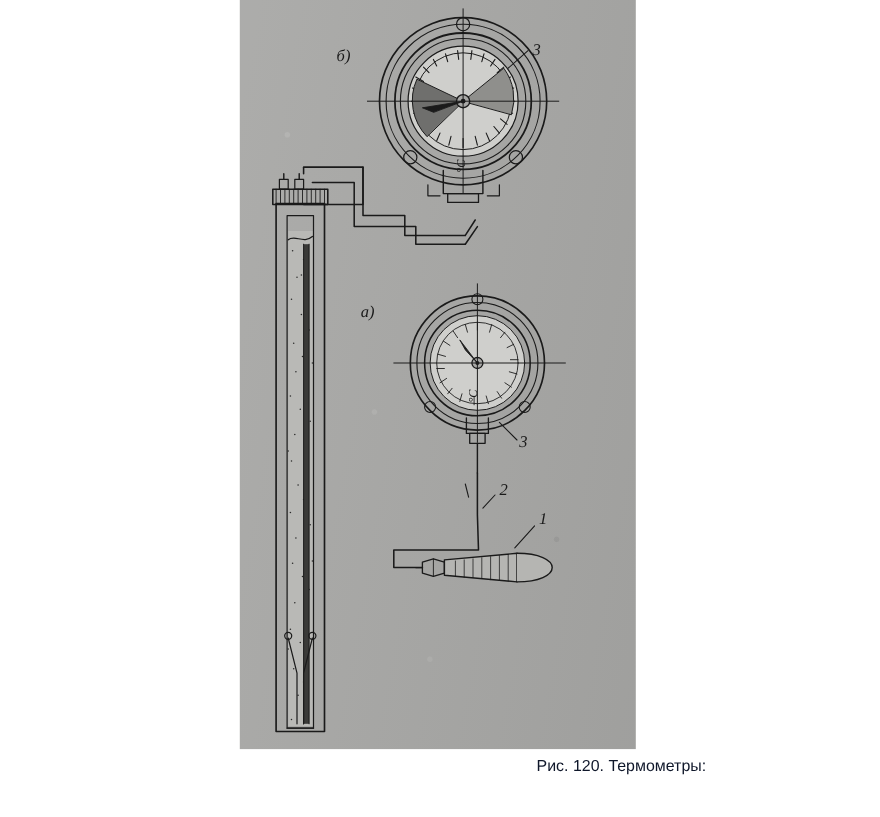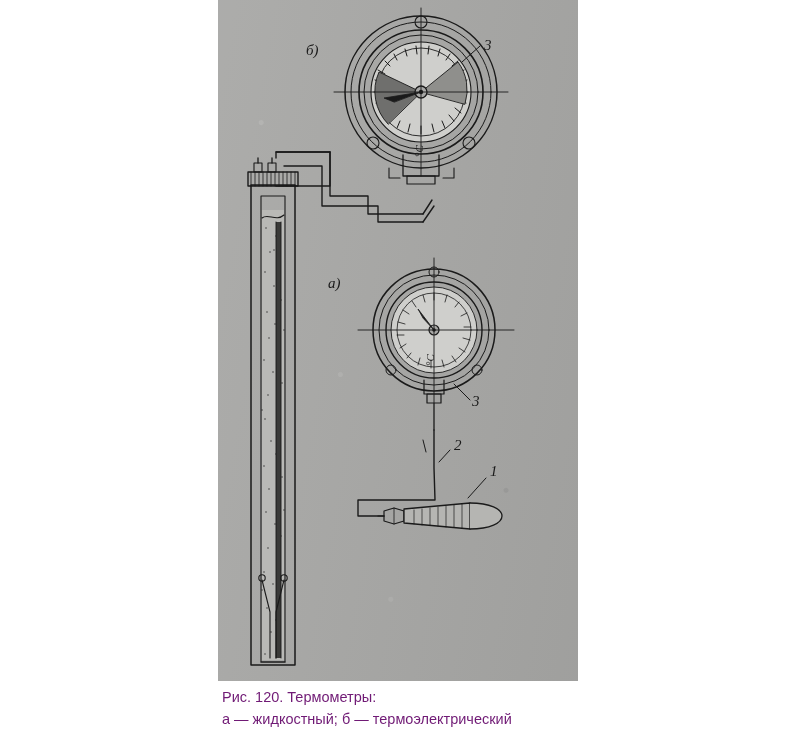--- a/index.html
+++ b/index.html
@@ -42,21 +42,22 @@
       linear-gradient(100deg, rgba(255,255,255,0.05), rgba(0,0,0,0.05));
     pointer-events: none;
   }
   .caption {
     position: absolute;
     left: 222px;
     top: 686px;
     width: 420px;
     font-size: 14.5px;
     line-height: 22px;
-    color: #701a75;
+    color: #0f172a;
+    text-align: right;
   }
   svg.figure {
     position: absolute;
     left: 0; top: 0;
     width: 360px;
     height: 681px;
   }
   .lbl {
     font-family: "Liberation Serif", serif;
     font-style: italic;
@@ -319,16 +320,15 @@
       <text class="lbl" x="254" y="406">3</text>
       <text class="lbl" x="236" y="450">2</text>
       <text class="lbl" x="272" y="476">1</text>
       <text class="lbl-small" x="205" y="157" transform="rotate(-90 205 157)">°C</text>
       <text class="lbl-small" x="216" y="366" transform="rotate(-90 216 366)">°C</text>
     </svg>
   </div>
 
   <div class="caption">
     <div>Рис. 120. Термометры:</div>
-    <div>а — жидкостный; б — термоэлектрический</div>
   </div>
 
 </div>
 
 </body></html>

